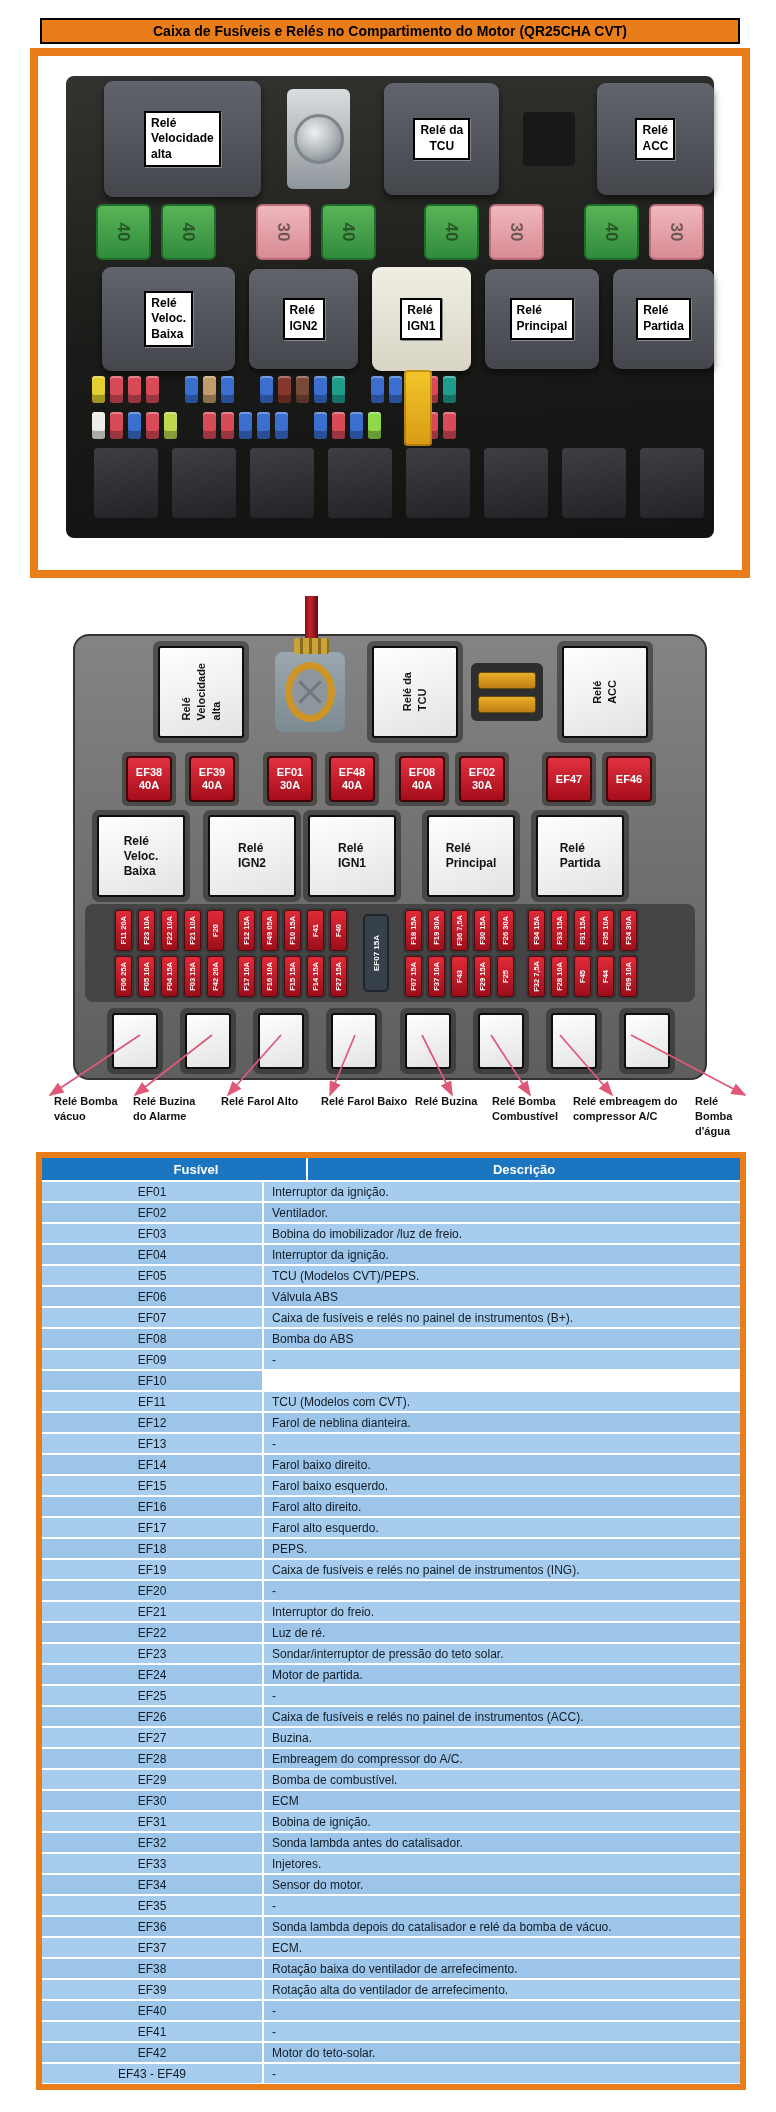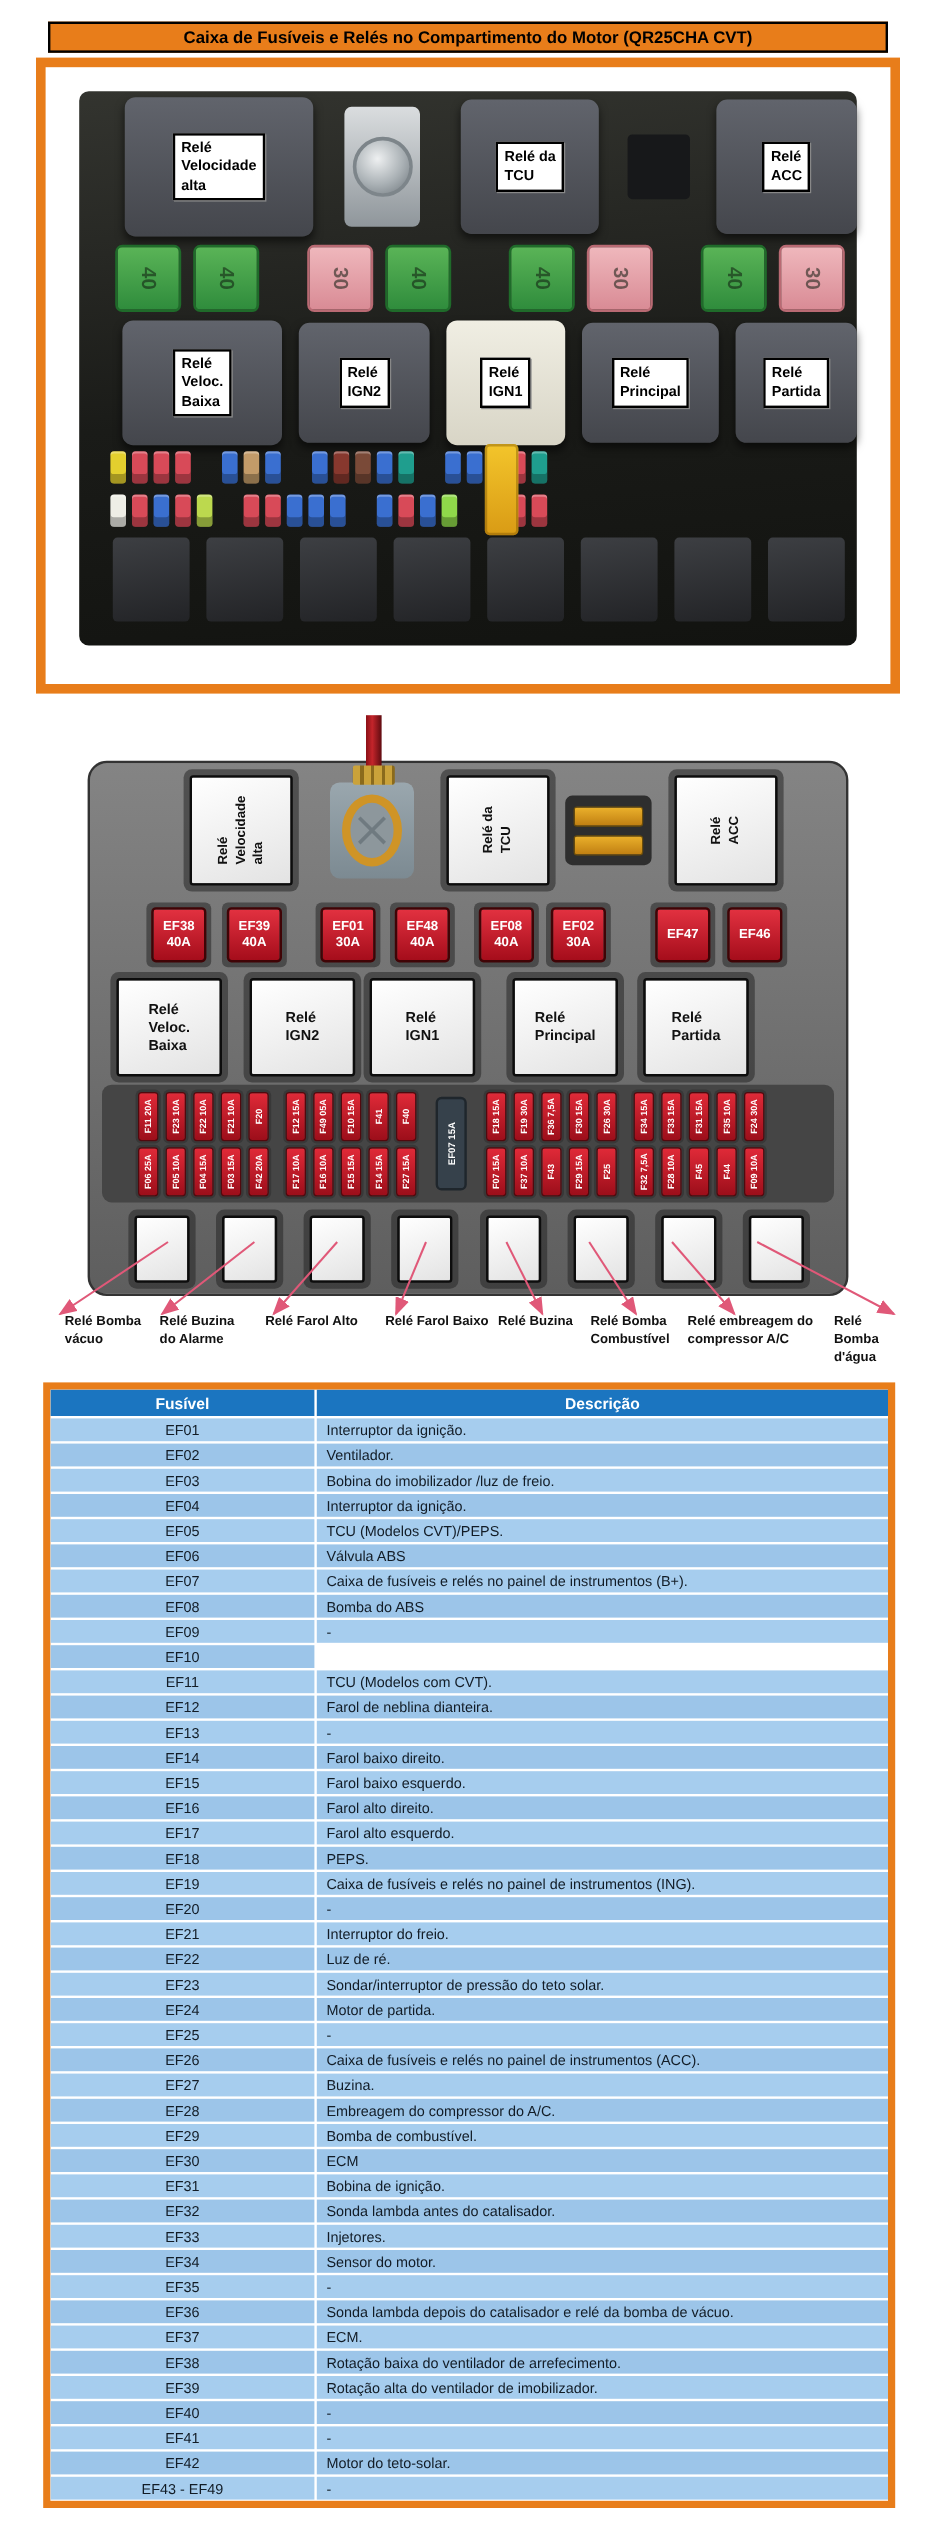--- a/index.html
+++ b/index.html
@@ -23,21 +23,21 @@
     background:linear-gradient(175deg,#33342f,#1a1b18 55%,#121310);border-radius:8px;}
   .p-top{display:flex;align-items:center;height:126px;padding-left:38px;}
   .p-relay{background:linear-gradient(#61646c,#44464c);border-radius:9px;
     display:flex;align-items:center;justify-content:center;box-shadow:0 4px 7px rgba(0,0,0,.55);}
   .w1{width:158px;height:116px;}
   .nut{width:64px;height:100px;margin-left:26px;background:linear-gradient(#dadddf,#8f969b);
     border-radius:6px;display:flex;align-items:center;justify-content:center;}
   .nut::before{content:"";width:44px;height:44px;border-radius:50%;
     background:radial-gradient(circle at 40% 35%,#eef0f1,#aab1b5 55%,#6e767c);
     border:3px solid #7d858a;}
-  .w2{width:116px;height:112px;margin-left:34px;}
+  .w2{width:116px;height:112px;margin-left:34px;text-align:center;}
   .pconn{width:52px;height:54px;margin-left:24px;background:#17181a;border-radius:4px;}
   .w3{width:118px;height:112px;margin-left:22px;}
   .plabel{background:#fff;border:2px solid #000;padding:3px 5px;font-weight:bold;
     font-size:12px;line-height:1.3;white-space:pre-line;color:#000;box-shadow:1px 1px 0 #888;}
   .p-cart{display:flex;height:58px;margin-top:2px;padding-left:20px;}
   .cart{width:55px;height:56px;border-radius:6px;margin-left:10px;box-sizing:border-box;
     display:flex;align-items:center;justify-content:center;}
   .cart.green{background:linear-gradient(#5ab457,#2f8c3c);border:2px solid #1f6b2a;}
   .cart.pink{background:linear-gradient(#efb7bc,#d98b95);border:2px solid #b96a73;}
   .p-cart .cart:nth-child(3){margin-left:40px;}
@@ -125,21 +125,21 @@
   .bottom-labels{position:absolute;left:0;top:1094px;width:700px;height:54px;}
   .blabel{position:absolute;top:0;font-weight:bold;font-size:11px;line-height:1.35;
     white-space:pre-line;color:#111;text-align:left;}
 
   
   .table-panel{position:absolute;left:36px;top:1152px;width:710px;height:938px;
     border:6px solid var(--orange);box-sizing:border-box;background:#fff;overflow:hidden;}
   .t-header{display:flex;gap:2px;height:22px;margin-bottom:2px;}
   .t-header div{background:var(--hblue);color:#fff;font-weight:bold;font-size:13px;
     display:flex;align-items:center;justify-content:center;}
-  .th1{flex:0 0 220px;} .th2{flex:1;}
+  .th1{flex:0 0 220px;padding-left:44px;} .th2{flex:1;}
   .t-row{display:flex;gap:2px;height:19px;margin-bottom:2px;font-size:12px;color:#121c26;}
   .t-row .c1{flex:0 0 220px;display:flex;align-items:center;justify-content:center;background:var(--rowa);}
   .t-row .c2{flex:1;display:flex;align-items:center;padding-left:8px;background:var(--rowa);}
   .t-row.rb .c1,.t-row.rb .c2{background:var(--rowb);}
 </style>
 </head>
 <body>
 
 <div class="page">
 
@@ -770,21 +770,21 @@
         <div class="t-row ra">
           <div class="c1">EF37</div>
           <div class="c2">ECM.</div>
         </div>
         <div class="t-row rb">
           <div class="c1">EF38</div>
           <div class="c2">Rotação baixa do ventilador de arrefecimento.</div>
         </div>
         <div class="t-row ra">
           <div class="c1">EF39</div>
-          <div class="c2">Rotação alta do ventilador de imobilizador.</div>
+          <div class="c2">Rotação alta do ventilador de arrefecimento.</div>
         </div>
         <div class="t-row rb">
           <div class="c1">EF40</div>
           <div class="c2">-</div>
         </div>
         <div class="t-row ra">
           <div class="c1">EF41</div>
           <div class="c2">-</div>
         </div>
         <div class="t-row rb">

